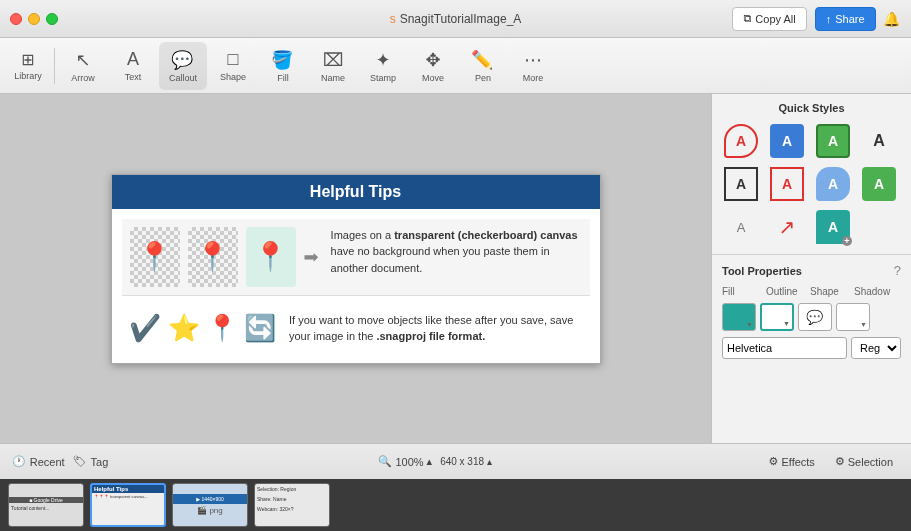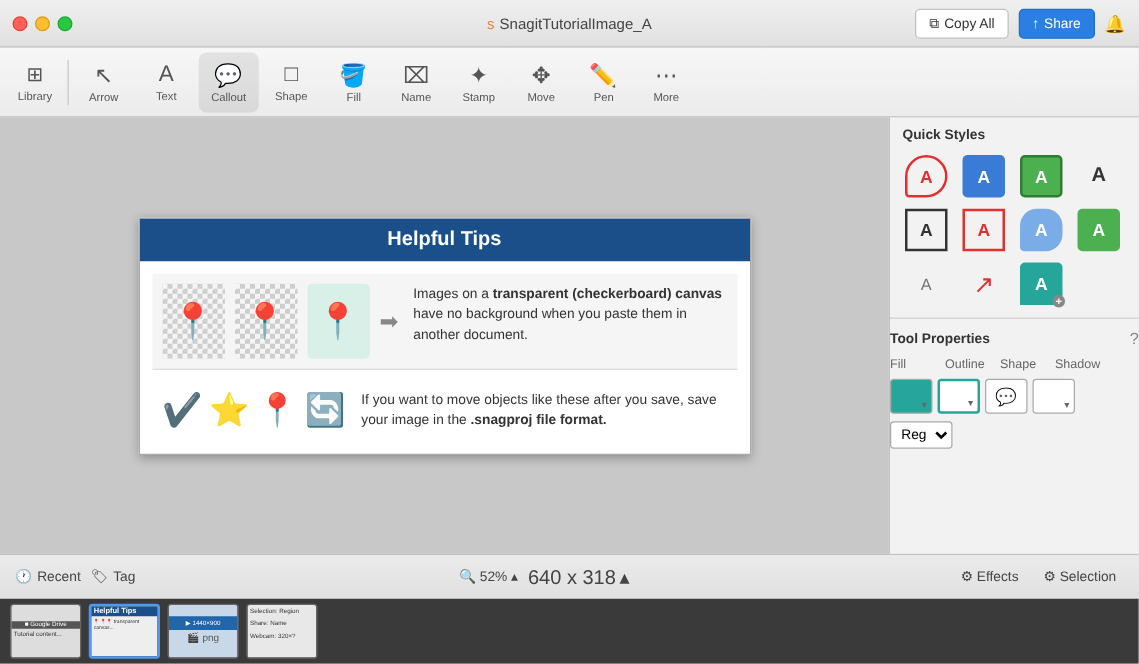--- a/index.html
+++ b/index.html
@@ -139,21 +139,21 @@
       flex-direction: column;
     }
     .panel-section {
       padding: 8px 10px;
       border-bottom: 1px solid #d0d0d0;
     }
     .panel-title {
       font-size: 11px;
       font-weight: 600;
       color: #333;
-      text-align: left;
+      text-align: center;
       margin-bottom: 8px;
     }
     .quick-styles-grid {
       display: grid;
       grid-template-columns: repeat(4, 1fr);
       gap: 5px;
     }
     .style-item {
       width: 38px;
       height: 38px;
@@ -238,21 +238,21 @@
       background: #888;
       color: white;
       font-size: 9px;
       width: 10px; height: 10px;
       border-radius: 50%;
       display: flex; align-items: center; justify-content: center;
     }
 
     
     .tool-props {
-      padding: 8px 0;
+      padding: 8px 10px;
     }
     .props-header {
       display: flex;
       justify-content: space-between;
       align-items: center;
       margin-bottom: 8px;
     }
     .props-title { font-size: 11px; font-weight: 600; color: #333; }
     .props-help { font-size: 13px; color: #888; cursor: pointer; }
     .props-row {
@@ -328,42 +328,42 @@
     .status-item {
       display: flex; align-items: center; gap: 4px;
       font-size: 11px; color: #444; cursor: pointer;
     }
     .status-sep { flex: 1; }
     .status-zoom {
       font-size: 11px; color: #444;
       display: flex; align-items: center; gap: 3px;
     }
     .status-dims {
-      font-size: 16px; color: #444;
-      display: flex; align-items: flex-end; gap: 3px;
+      font-size: 10px; color: #444;
+      display: flex; align-items: flex-start; gap: 3px;
     }
     .effects-btn, .properties-btn {
       display: flex; align-items: center; gap: 3px;
       font-size: 11px; color: #444; cursor: pointer;
       padding: 2px 6px;
       border-radius: 3px;
     }
 
     
     .thumbnails {
       height: 52px;
       background: #3a3a3a;
       display: flex;
       align-items: center;
       padding: 4px 8px;
       gap: 6px;
       overflow: hidden;
     }
     .thumb {
-      width: 57px;
+      width: 76px;
       height: 44px;
       background: #555;
       border-radius: 3px;
       border: 1px solid #666;
       cursor: pointer;
       overflow: hidden;
       flex-shrink: 0;
       display: flex; align-items: center; justify-content: center;
     }
     .thumb.active-thumb { border: 2px solid #4a9af5; }
@@ -618,41 +618,44 @@
         <span class="props-label">Shape</span>
         <span class="props-label">Shadow</span>
       </div>
       <div class="props-row">
         <div class="color-swatch swatch-teal"></div>
         <div class="color-swatch swatch-teal-outline"></div>
         <div class="swatch-cloud-shape">💬</div>
         <div class="color-swatch swatch-empty"></div>
       </div>
       <div class="font-row">
+        <select class="font-select">
+          <option>Helvetica</option>
+        </select>
         <select class="style-select">
           <option>Regular</option>
         </select>
       </div>
     </div>
   </div>
 </div>
 
 <div class="statusbar">
   <div class="status-item">
     <span>🕐</span>
     <span>Recent</span>
   </div>
   <div class="status-item">
     <span>🏷</span>
     <span>Tag</span>
   </div>
   <div class="status-sep"></div>
   <div class="status-zoom">
     <span>🔍</span>
-    <span>52%</span>
+    <span>100%</span>
     <span>▴</span>
   </div>
   <div class="status-dims">
     <span>640 x 318</span>
     <span>▴</span>
   </div>
   <div class="status-sep"></div>
   <div class="effects-btn">
     <span>⚙</span>
     <span>Effects</span>

